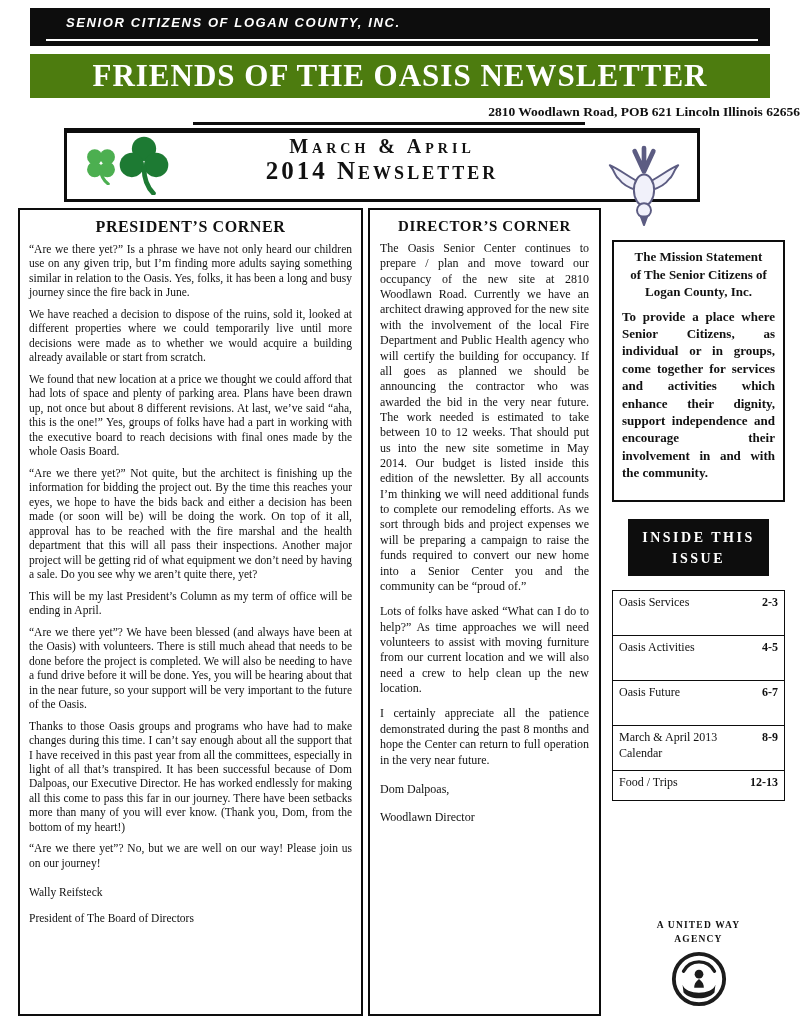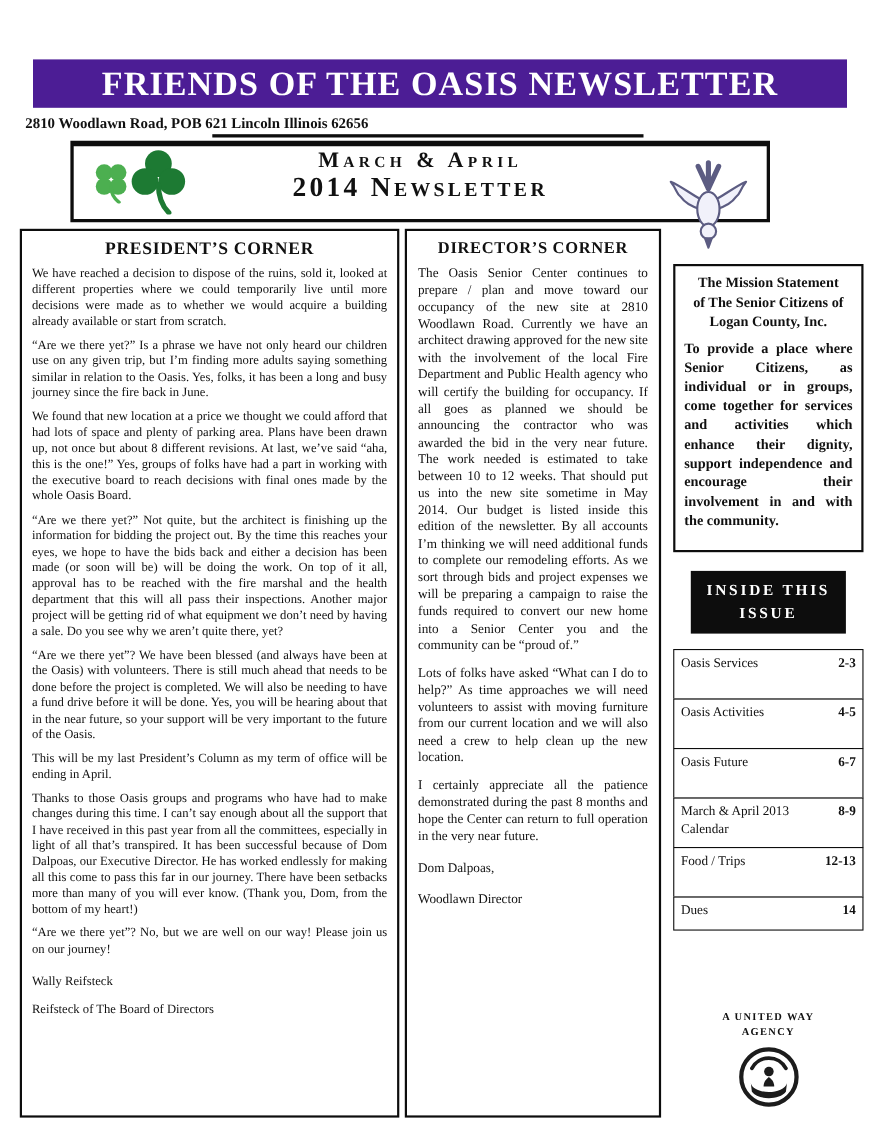--- a/index.html
+++ b/index.html
@@ -17,27 +17,27 @@
   .topbar .org {
     position:absolute; left:36px; top:7px; color:#fff;
     font-family:"Liberation Sans", sans-serif; font-style:italic; font-weight:bold;
     font-size:13px; letter-spacing:1.6px;
   }
   .topbar .wline {
     position:absolute; left:16px; right:12px; bottom:5px; height:2px; background:#fff;
   }
   .title-band {
     position:absolute; left:30px; top:54px; width:740px; height:44px;
-    background:#4c1d95; display:flex; align-items:center; justify-content:center;
+    background:#4d7c0f; display:flex; align-items:center; justify-content:center;
   }
   .title-band h1 {
     color:#fff; font-size:31px; font-weight:bold; letter-spacing:1px; white-space:nowrap;
   }
   .address {
-    position:absolute; left:0; top:104px; width:100%; text-align:left;
+    position:absolute; left:0; top:104px; width:100%; text-align:right;
     font-weight:bold; font-size:13.5px;padding-left:23px;
   }
   .address-rule {
     position:absolute; left:193px; top:122px; width:392px; height:3px; background:#0d0d0d;
   }
 
   
   .issue-box {
     position:absolute; left:64px; top:128px; width:636px; height:74px;
     border:3px solid #0d0d0d; border-top-width:5px; background:#fff;
@@ -94,20 +94,24 @@
 
   .uw { position:absolute; left:612px; top:918px; width:173px; text-align:center; }
   .uw .uw-text { font-weight:bold; font-size:9.5px; letter-spacing:1.2px; line-height:1.5; }
   .uw .uw-logo { margin-top:3px; }
 </style>
 </head>
 <body>
 
 <div class="page">
 
+  <div class="topbar">
+    <span class="org">SENIOR CITIZENS OF LOGAN COUNTY, INC.</span>
+    <div class="wline"></div>
+  </div>
 
   <div class="title-band">
     <h1>FRIENDS OF THE OASIS NEWSLETTER</h1>
   </div>
 
   <div class="address">2810 Woodlawn Road, POB 621 Lincoln Illinois 62656</div>
   <div class="address-rule"></div>
 
   <div class="issue-box">
     <span class="shamrock-sm">
@@ -146,38 +150,38 @@
           <path d="M46 92 L54 92 L50 103 Z" fill="#5c5c82"></path>
         </g>
       </svg>
     </span>
   </div>
 
   <div class="panel president">
     <h2>PRESIDENT’S CORNER</h2>
     <div>
 
+        <p class="body">“Are we there yet?”  Is a phrase we have not only heard our children use on any given trip, but I’m finding more adults saying something similar in relation to the Oasis.  Yes, folks, it has been a long and busy journey since the fire back in June.</p>
+
         <p class="body">We have reached a decision to dispose of the ruins, sold it, looked at different properties where we could temporarily live  until more decisions were made as to whether we would acquire a building already available or start from scratch.</p>
 
-        <p class="body">“Are we there yet?”  Is a phrase we have not only heard our children use on any given trip, but I’m finding more adults saying something similar in relation to the Oasis.  Yes, folks, it has been a long and busy journey since the fire back in June.</p>
-
         <p class="body">We found that new location at a price we thought we could afford that had lots of space and plenty of parking area.  Plans have been drawn up, not once but about 8 different revisions.  At last, we’ve said “aha, this is the one!”  Yes, groups of folks have had a part in working with the executive board to reach decisions  with final ones made by the whole Oasis Board.</p>
 
         <p class="body">“Are we there yet?”  Not quite, but the architect is finishing up the information for bidding the project out.  By the time this reaches your eyes, we hope to have the bids back and either a decision has been made (or soon will be) will be doing the work.  On top of it all, approval has to be reached with the fire marshal and the health department that this will all pass their inspections.  Another major project will be getting rid of what equipment we don’t need by having a sale.  Do you see why we aren’t quite there, yet?</p>
 
+        <p class="body">This will be my last President’s Column as my term of office will be ending in April.</p>
+
         <p class="body">“Are we there yet”?  We have been blessed (and always have been at the Oasis) with volunteers.  There is still much ahead that needs to be done before the project is completed.  We will also be needing to have a fund drive before it will be done.  Yes, you will be hearing about that in the near future, so your support will be very important to the future of the Oasis.</p>
 
-        <p class="body">This will be my last President’s Column as my term of office will be ending in April.</p>
-
         <p class="body">Thanks to those Oasis groups and programs who have had to make changes during this time.  I can’t say enough about all the support that I have received in this past year from all the committees, especially in light of all that’s transpired.  It has been successful because of Dom Dalpoas, our Executive Director.  He has worked endlessly for making all this come to pass this far in our journey.  There have been setbacks more than many of you will ever know.  (Thank you, Dom, from the bottom of my heart!)</p>
 
         <p class="body">“Are we there yet”?  No, but we are well on our way!  Please join us on our journey!</p>
       </div>
     <div class="sig-name">Wally Reifsteck</div>
-    <div class="sig-title">Reifsteck of The Board of Directors</div>
+    <div class="sig-title">President of The Board of Directors</div>
   </div>
 
   <div class="panel director">
     <h2>DIRECTOR’S CORNER</h2>
     <div>
 
         <p class="body">The Oasis Senior Center continues to prepare / plan and move toward our occupancy of the new site at 2810 Woodlawn Road. Currently we have an architect drawing approved for the new site with the involvement of the local Fire Department and Public Health agency who will certify the building for occupancy. If all goes as planned we should be announcing the contractor who was awarded the bid in the very near future. The work needed is estimated to take between 10 to 12 weeks. That should put us into the new site sometime in May 2014. Our budget is listed inside this edition of the newsletter. By all accounts I’m thinking we will need additional funds to complete our remodeling efforts. As we sort through bids and project expenses we will be preparing a campaign to raise the funds required to convert our new home into a Senior Center you and the community can be “proud of.”</p>
 
         <p class="body">Lots of folks have asked “What can I do to help?” As time approaches we will need volunteers to assist with moving furniture from our current location and we will also need a crew to help clean up the new location.</p>
 
@@ -217,24 +221,20 @@
         <span class="toc-label">March &amp; April 2013 Calendar</span>
         <span class="toc-pages">8-9</span>
       </div>
 
 
       <div class="toc-row">
         <span class="toc-label">Food / Trips</span>
         <span class="toc-pages">12-13</span>
       </div>
 
-      <div class="toc-row">
-        <span class="toc-label">Dues</span>
-        <span class="toc-pages">14</span>
-      </div>
     </div>
 
   <div class="uw">
     <div class="uw-text">A UNITED WAY</div>
     <div class="uw-text">AGENCY</div>
     <div class="uw-logo">
       <svg width="58" height="58" viewBox="0 0 60 60">
         <circle cx="30" cy="30" r="26" fill="#fff" stroke="#1c1c1c" stroke-width="4"></circle>
         <path d="M14 22 A 18 18 0 0 1 46 22" fill="none" stroke="#1c1c1c" stroke-width="3.5" stroke-linecap="round"></path>
         <circle cx="30" cy="25" r="4.5" fill="#1c1c1c"></circle>

